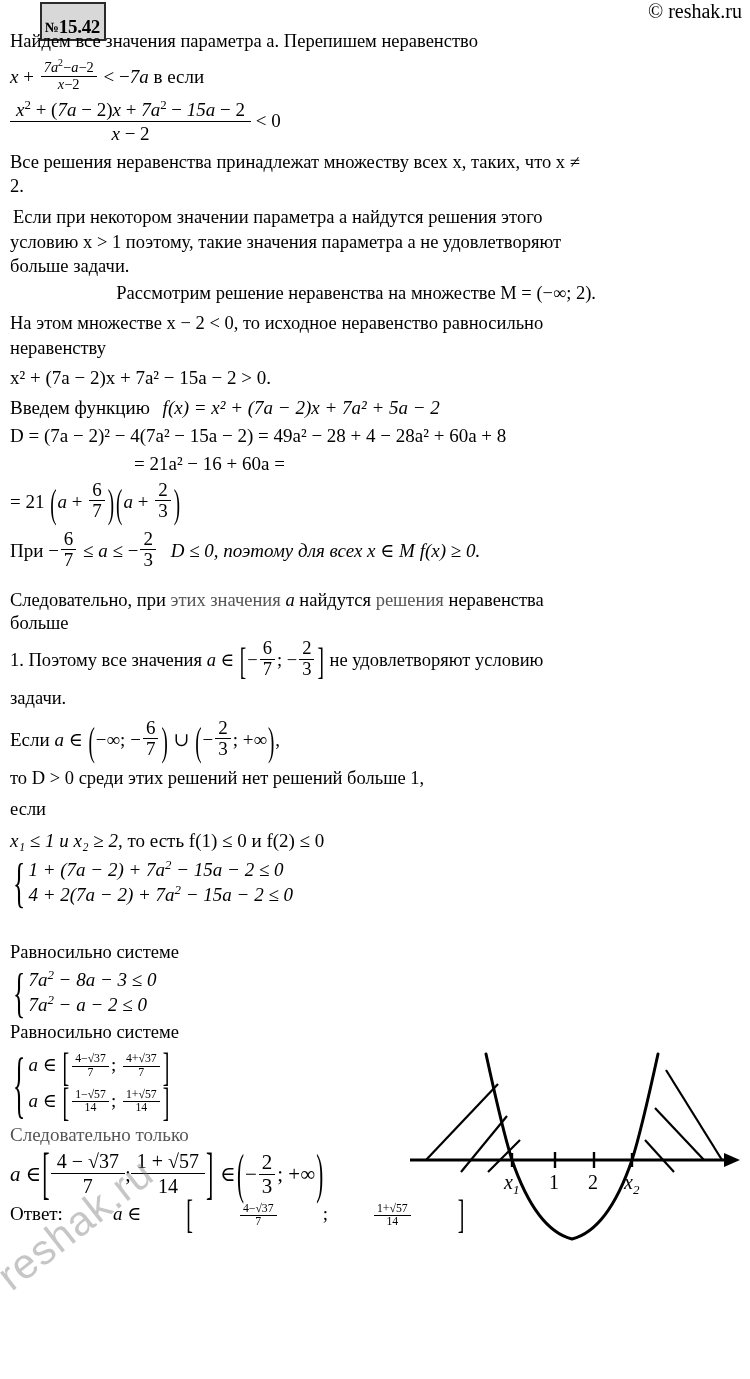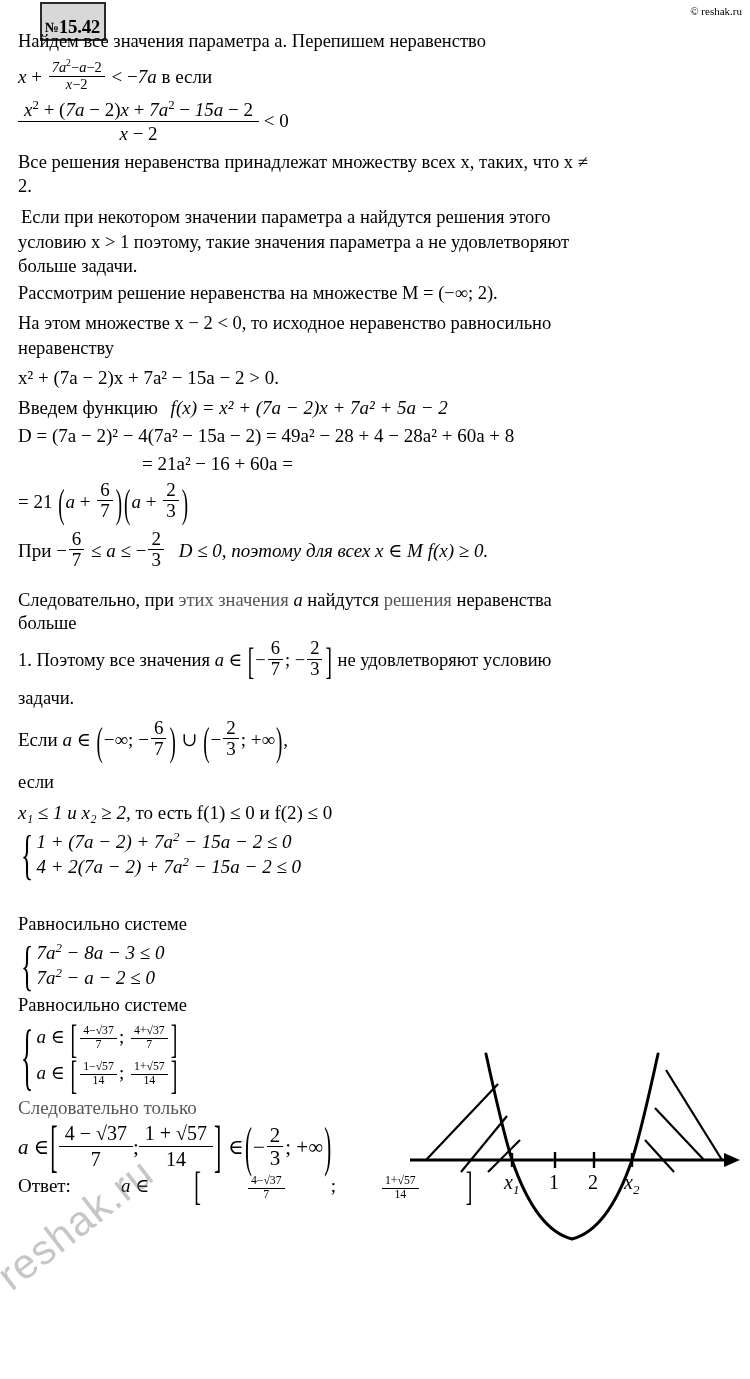--- a/index.html
+++ b/index.html
@@ -34,29 +34,29 @@
     line-height: 21px;
     letter-spacing: -0.3px;
     white-space: nowrap;
     margin-left: 36px;
   }
   .badge .no { font-size: 14px; vertical-align: 1px; }
   .copyright {
     position: absolute;
     right: 8px;
     top: 1px;
-    font-size: 11px;
+    font-size: 20px;
     line-height: 20px;
     white-space: nowrap;
   }
 
   
   .content {
     position: absolute;
-    left: 12px; top: 30px;
+    left: 4px; top: 30px;
     width: 598px;
   }
   .para {
     margin: 0 0 3px 0;
     padding: 0 6px 0 6px;
     font-size: 18.5px;
     line-height: 23.5px;
   }
   .para.tight { margin-bottom: 1px; }
   .dim { color: #555555; }
@@ -206,21 +206,21 @@
     </span>
     <span>&lt; 0</span>
   </div>
 
   <p class="para" style="margin-top:6px;">Все решения неравенства принадлежат множеству всех x, таких, что x ≠ 2.</p>
 
   <p class="para tight" style="margin-top:8px;padding-left:9px;">Если при некотором значении параметра a найдутся решения этого</p>
   <p class="para tight">условию x &gt; 1 поэтому, такие значения параметра a не удовлетворяют</p>
   <p class="para">больше задачи.</p>
 
-  <p class="para" style="">Рассмотрим решение неравенства на множестве M = (−∞; 2).</p>
+  <p class="para" style="text-align:right;">Рассмотрим решение неравенства на множестве M = (−∞; 2).</p>
 
   <p class="para tight" style="margin-top:7px;">На этом множестве x − 2 &lt; 0, то исходное неравенство равносильно</p>
   <p class="para">неравенству</p>
 
   <div class="mathline" style="margin-top:5px;">x² + (7a − 2)x + 7a² − 15a − 2 &gt; 0.</div>
 
   <div class="mathline" style="margin-top:4px;">
     <span>Введем функцию</span>
     <span class="it" style="margin-left:8px;">f(x) = x² + (7a − 2)x + 7a² + 5a − 2</span>
   </div>
@@ -276,20 +276,21 @@
       <span class="num">6</span>
       <span class="den">7</span>
     </span><span class="paren">)</span>
     <span>∪</span>
     <span class="paren">(</span>−<span class="frac">
       <span class="num">2</span>
       <span class="den">3</span>
     </span>; +∞<span class="paren">)</span>,
   </div>
 
+  <p class="para" style="margin-top:4px;">то D &gt; 0 среди этих решений нет решений больше 1,</p>
   <p class="para" style="margin-top:8px;">если</p>
 
   <div class="mathline" style="margin-top:6px;">
     <i>x₁ ≤ 1  и  x₂ ≥ 2</i><span>, то есть f(1) ≤ 0  и f(2) ≤ 0</span>
   </div>
 
   <div class="system">
     <span class="brace">{</span>
     <span class="sysrows">
       <span class="row it">1 + (7<i>a</i> − 2) + 7<i>a</i><span class="up">2</span> − 15<i>a</i> − 2 ≤ 0</span>

